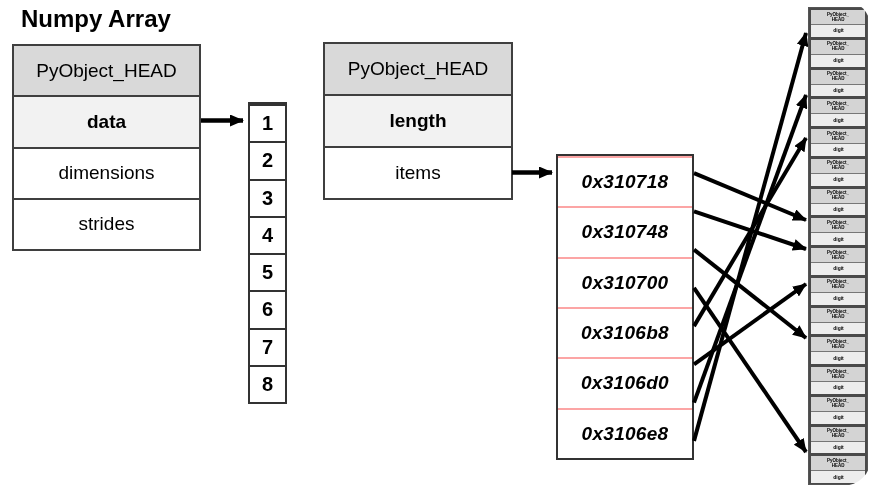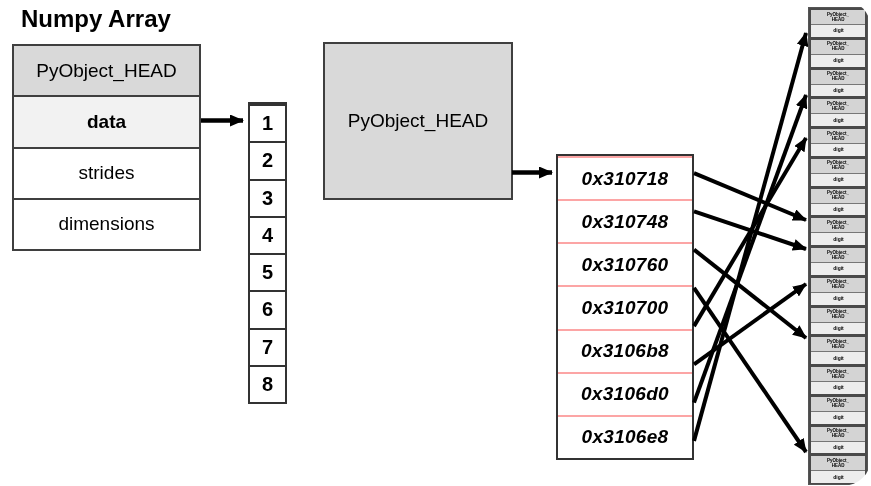--- a/index.html
+++ b/index.html
@@ -71,43 +71,44 @@
 </head>
 <body>
 
 <div id="canvas">
 
   <div class="title" id="numpy-title">Numpy Array</div>
 
   <div class="struct-box" id="numpy-box">
     <div class="srow bg-header">PyObject_HEAD</div>
     <div class="srow bg-sub">data</div>
+    <div class="srow">dimensions</div>
     <div class="srow">strides</div>
-    <div class="srow">dimensions</div>
   </div>
 
   <div class="cellcol" id="array-col">
     <div class="cell">1</div>
     <div class="cell">2</div>
     <div class="cell">3</div>
     <div class="cell">4</div>
     <div class="cell">5</div>
     <div class="cell">6</div>
     <div class="cell">7</div>
     <div class="cell">8</div>
   </div>
 
   <div class="struct-box" id="python-box">
     <div class="srow bg-header">PyObject_HEAD</div>
+    <div class="srow bg-sub">length</div>
+    <div class="srow">items</div>
   </div>
 
   <div class="cellcol" id="pointer-col">
     <div class="cell">0x310718</div>
     <div class="cell">0x310748</div>
-    <div class="cell">0x310760</div>
     <div class="cell">0x310700</div>
     <div class="cell">0x3106b8</div>
     <div class="cell">0x3106d0</div>
     <div class="cell">0x3106e8</div>
   </div>
 
   <div id="mem-col">
   <div class="mem-pair">
     <div class="mem-head">
       <span class="tiny-head">PyObject_<br>HEAD</span>

